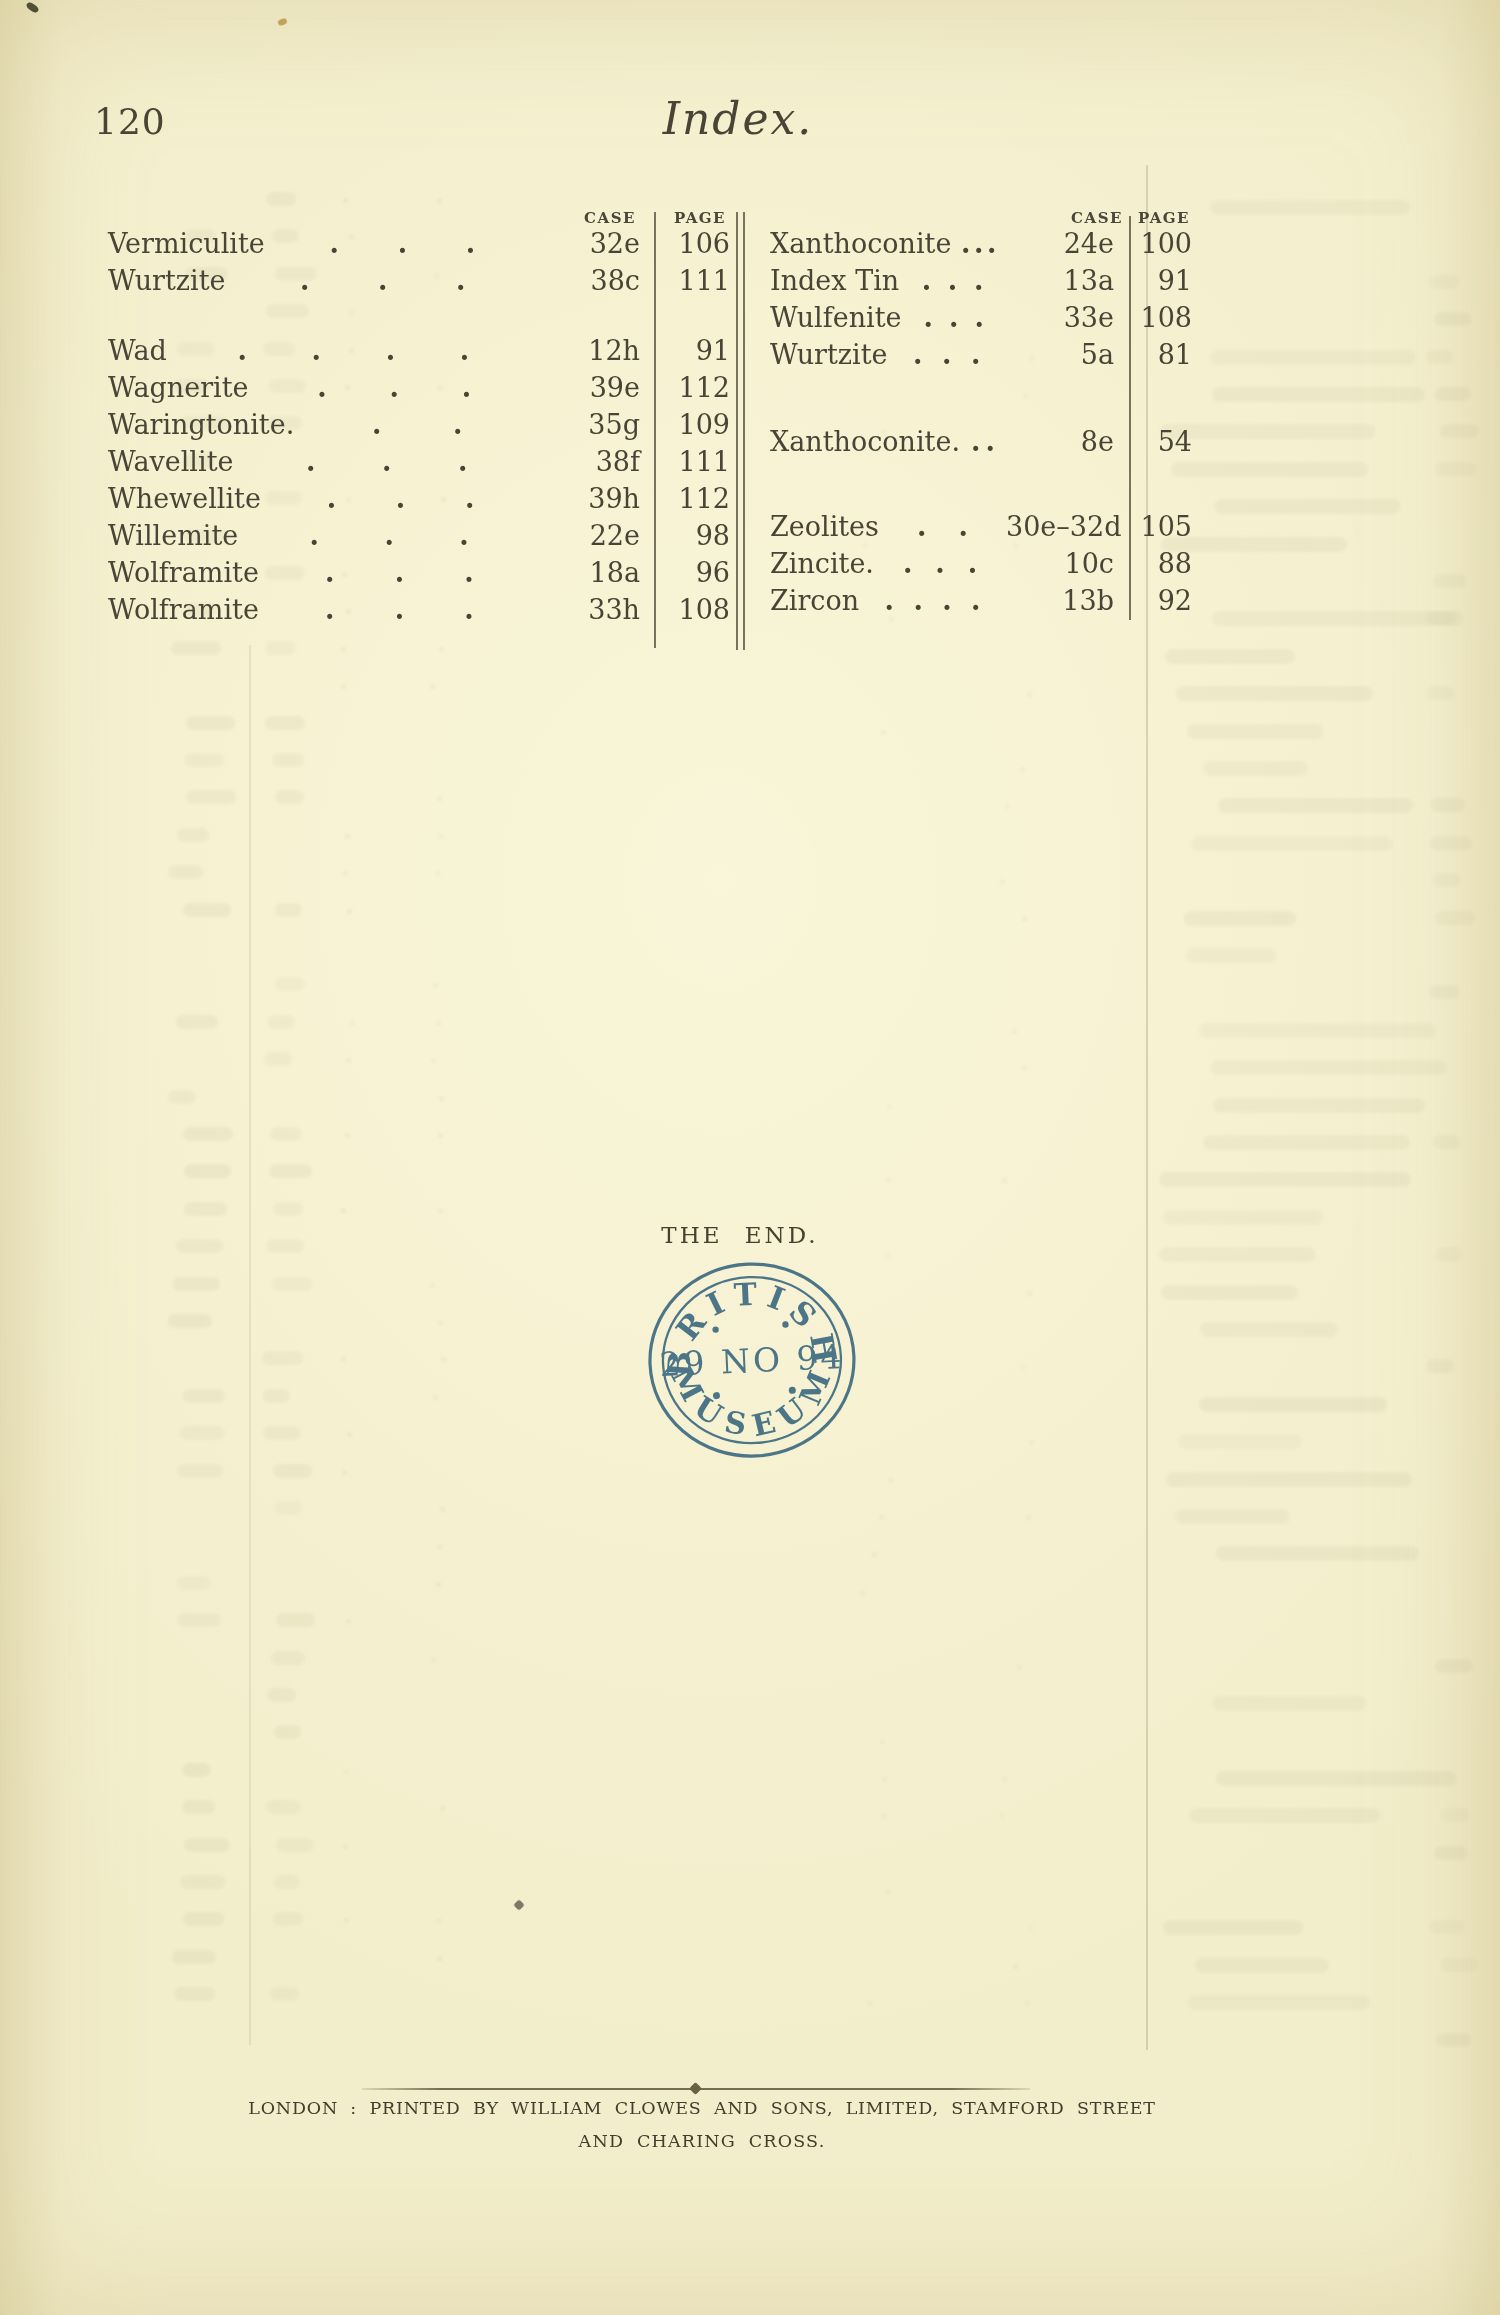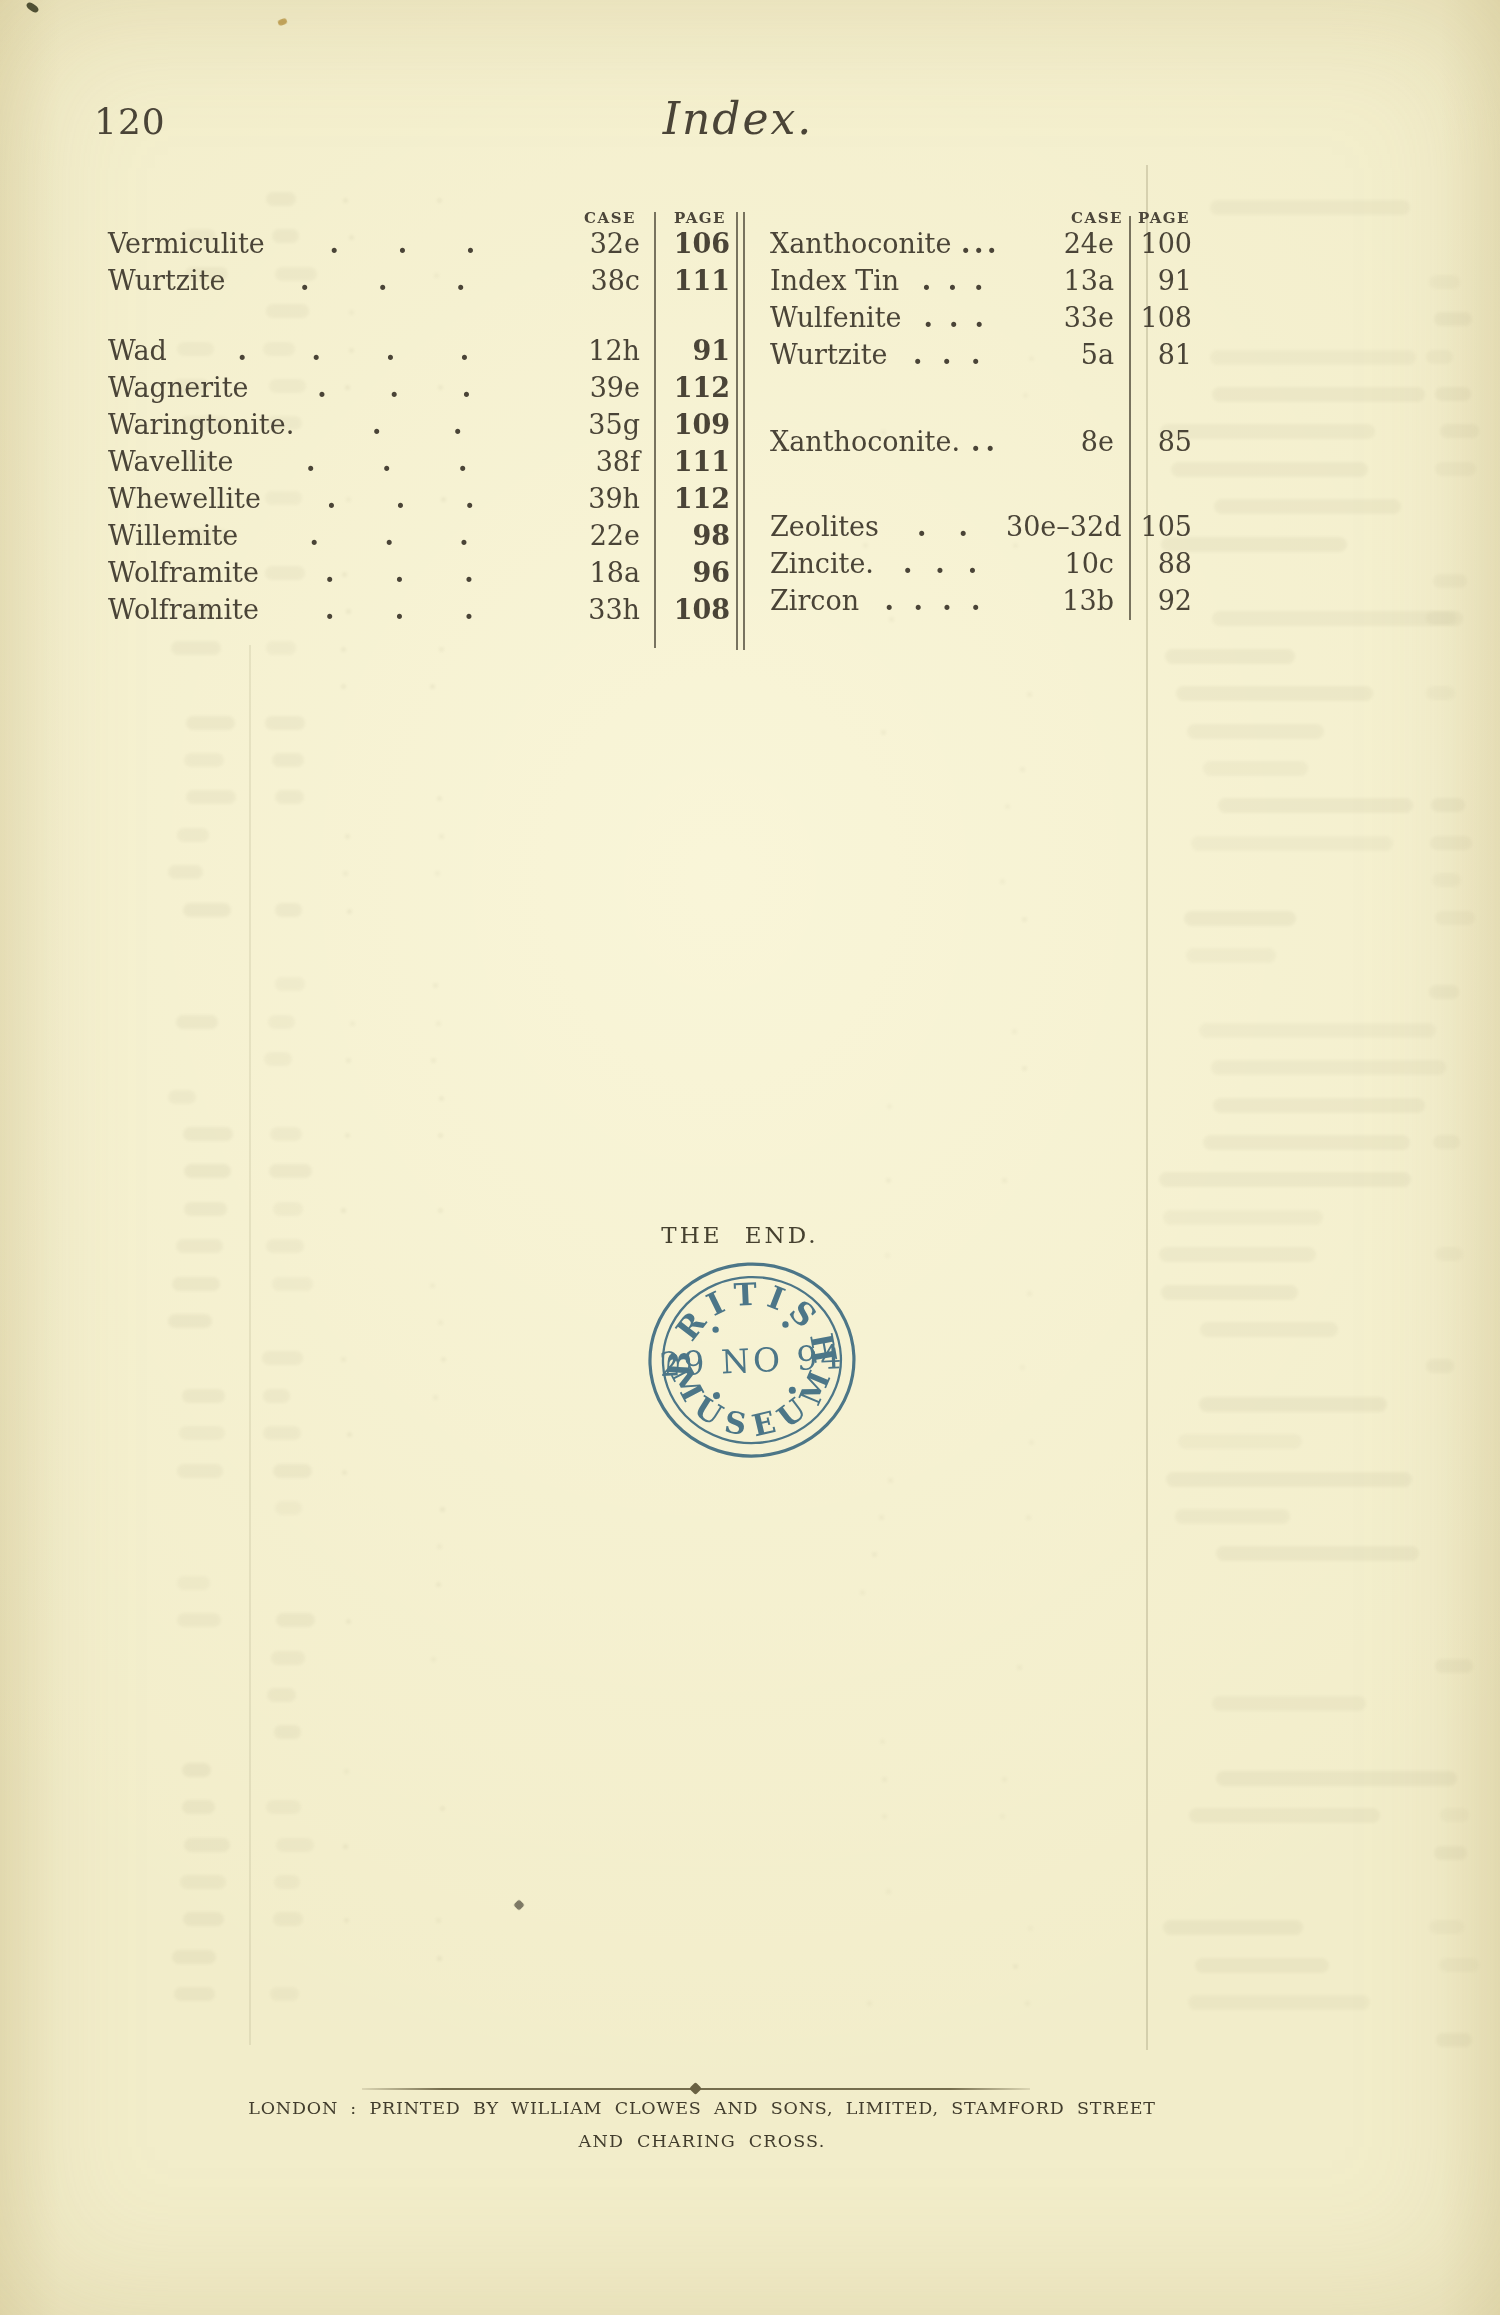--- a/index.html
+++ b/index.html
@@ -52,21 +52,21 @@
     white-space:nowrap;
   }
   .entry-name{flex:0 0 auto;}
   .leader{
     flex:1 1 auto;display:flex;justify-content:space-evenly;
     align-items:baseline;min-width:0;overflow:hidden;padding:0 6px;
   }
   .leader .dot{font-weight:700;}
   .entry-case{flex:0 0 auto;text-align:right;}
   #rows-left .entry-case{width:100px;}
-  #rows-left .entry-page{width:90px;font-weight:bold;}
+  #rows-left .entry-page{width:90px;}
   #rows-right .entry-case{width:108px;}
   #rows-right .entry-page{width:78px;}
   .entry-page{flex:0 0 auto;text-align:right;}
   .spacer{width:100%;}
 
   
   .vrule{position:absolute;width:2px;background:rgba(78,72,56,.75);}
   #rule-left-inner{left:654px;top:212px;height:436px;}
   #rule-sep-a{left:736px;top:212px;height:438px;}
   #rule-sep-b{left:743px;top:212px;height:438px;}
@@ -510,21 +510,21 @@
         <span class="entry-page">81</span>
       </div>
       <div class="spacer" style="height: 50px;"></div>
       <div class="row">
         <span class="entry-name">Xanthoconite.</span>
         <span class="leader">
           <span class="dot">.</span>
           <span class="dot">.</span>
         </span>
         <span class="entry-case">8e</span>
-        <span class="entry-page">85</span>
+        <span class="entry-page">54</span>
       </div>
       <div class="spacer" style="height: 48px;"></div>
       <div class="row">
         <span class="entry-name">Zeolites</span>
         <span class="leader">
           <span class="dot">.</span>
           <span class="dot">.</span>
         </span>
         <span class="entry-case">30e–32d</span>
         <span class="entry-page">105</span>

